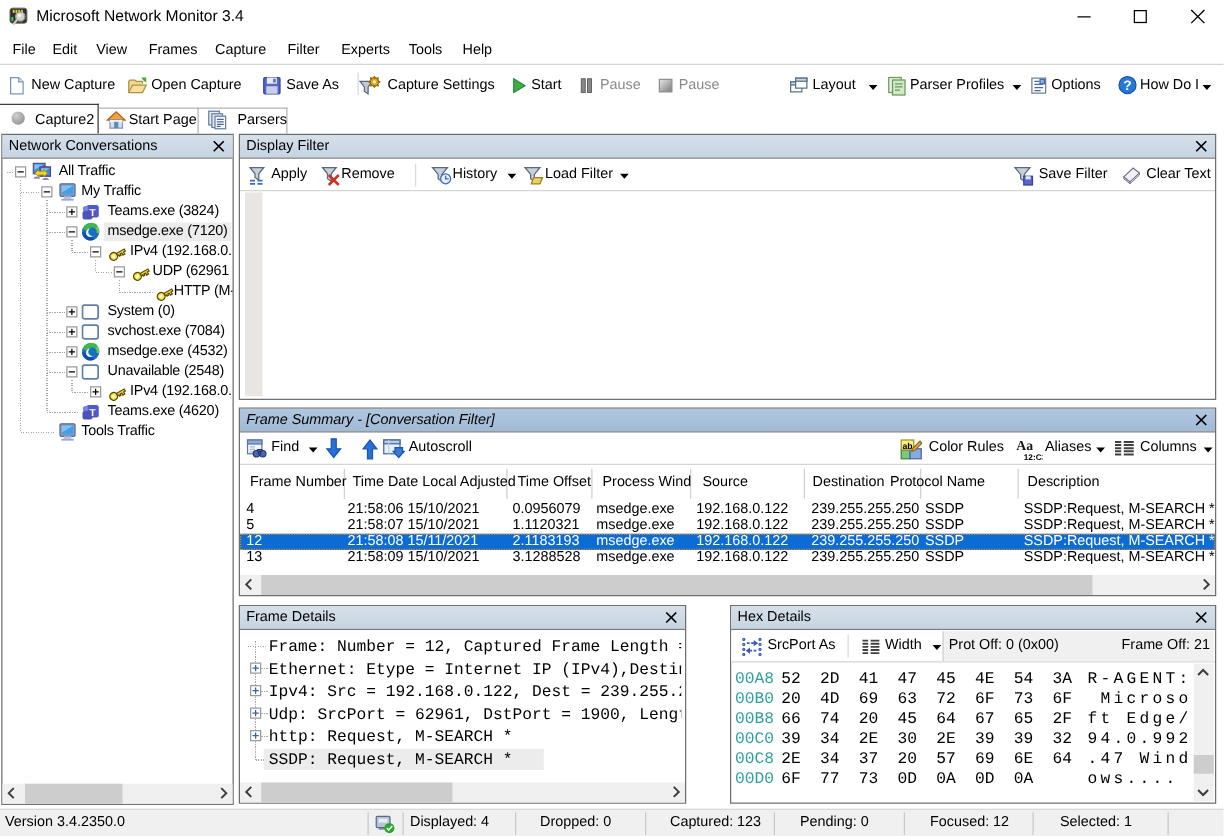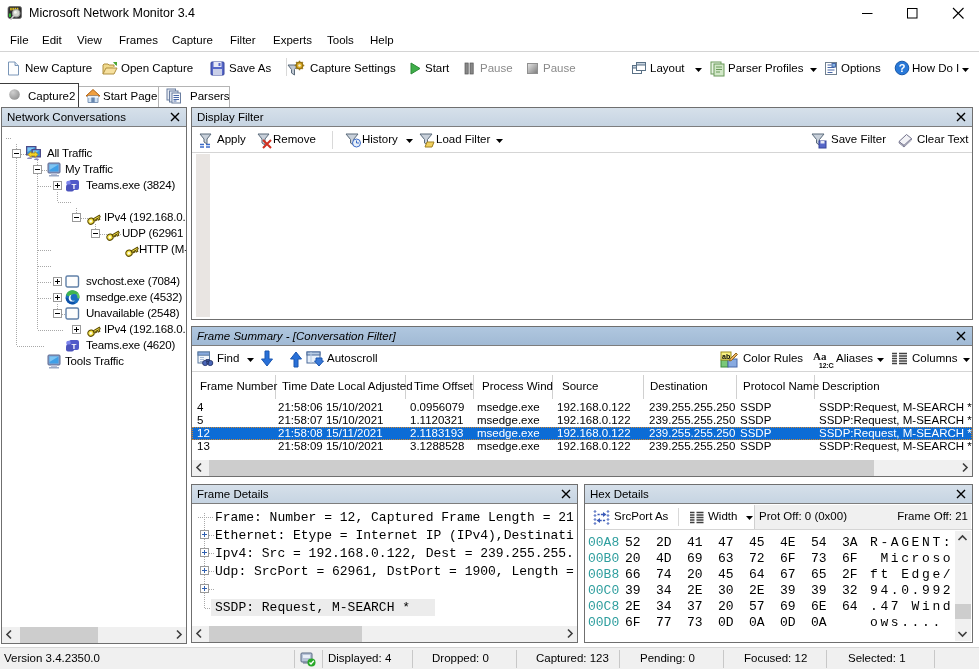--- a/index.html
+++ b/index.html
@@ -26,21 +26,21 @@
 .phead.focus { background:linear-gradient(#b0c7df,#a1bad5);font-style:italic; }
 .phead .ptitle { position:absolute; left:5px; top:3px; font-size:11.5px; color:#000; }
 .pclose { position:absolute; top:2px; width:14px; height:14px; font-size:14px; line-height:14px; text-align:center; color:#000; }
 .ptools { position:absolute; left:0; top:20px; right:0; height:25px; background:#fff; border-bottom:1px solid #d5d5d5; }
 .ptool { position:absolute; top:5px; font-size:11.5px; white-space:nowrap; }
 
 .sb { position:absolute; background:#f0f0f0; }
 .sbthumb { position:absolute; background:#cdcdcd; }
 .sbarrow { position:absolute; color:#505050; font-size:10px; line-height:15px; text-align:center; width:15px; height:15px; }
 
-.trow { position:absolute; left:0; height:16px; white-space:nowrap; font-size:11.5px;margin-top:16px; }
+.trow { position:absolute; left:0; height:16px; white-space:nowrap; font-size:11.5px; }
 .tlabel { position:absolute; top:1px; letter-spacing:-0.18px; }
 .expander { position:absolute; top:3px; width:9px; height:9px; border:1px solid #9a9a9a; background:#fff; }
 .expander:before { content:""; position:absolute; left:1px; top:3px; width:5px; height:1px; background:#000; }
 .expander.plus:after { content:""; position:absolute; left:3px; top:1px; width:1px; height:5px; background:#000; }
 .expander.blue:before { background:#3060b0; }
 .expander.blue:after { background:#3060b0; }
 .ticon { position:absolute; top:0; width:15px; height:15px; }
 
 .fs-colhead { position:absolute; font-size:11.5px; }
 .fs-cell { position:absolute; font-size:11.5px; white-space:nowrap; }
@@ -302,39 +302,54 @@
           </svg>
           <span class="tlabel" style="left:63px">My Traffic</span>
         </div>
       <div class="trow" style="top:34px;width:184px">
           <span class="expander plus" style="left:51px"></span>
           <svg class="ticon" style="left:63px" width="15" height="15">
             <use href="#i-teams"></use>
           </svg>
           <span class="tlabel" style="left:84px">Teams.exe (3824)</span>
         </div>
+      <div class="trow" style="top:50px;width:184px">
+          <span style="position:absolute;left:81px;top:0;width:102px;height:15px;background:#ececec"></span>
+          <span class="expander" style="left:51px"></span>
+          <svg class="ticon" style="left:63px" width="15" height="15">
+            <use href="#i-edge"></use>
+          </svg>
+          <span class="tlabel" style="left:84px">msedge.exe (7120)</span>
+        </div>
       <div class="trow" style="top:66px;width:184px">
           <span class="expander" style="left:70px"></span>
           <svg class="ticon" style="left:84px" width="15" height="15">
             <use href="#i-key"></use>
           </svg>
           <span class="tlabel" style="left:102px">IPv4 (192.168.0.122 - 239.255.255.250)</span>
         </div>
       <div class="trow" style="top:82px;width:184px">
           <span class="expander" style="left:89px"></span>
           <svg class="ticon" style="left:103px" width="15" height="15">
             <use href="#i-key"></use>
           </svg>
           <span class="tlabel" style="left:120px">UDP (62961 - 1900)</span>
         </div>
       <div class="trow" style="top:98px;width:184px">
           <svg class="ticon" style="left:122px" width="15" height="15">
             <use href="#i-key"></use>
           </svg>
           <span class="tlabel" style="left:137px">HTTP (M-SEARCH)</span>
+        </div>
+      <div class="trow" style="top:114px;width:184px">
+          <span class="expander plus" style="left:51px"></span>
+          <svg class="ticon" style="left:63px" width="15" height="15">
+            <use href="#i-window"></use>
+          </svg>
+          <span class="tlabel" style="left:84px">System (0)</span>
         </div>
       <div class="trow" style="top:130px;width:184px">
           <span class="expander plus" style="left:51px"></span>
           <svg class="ticon" style="left:63px" width="15" height="15">
             <use href="#i-window"></use>
           </svg>
           <span class="tlabel" style="left:84px">svchost.exe (7084)</span>
         </div>
       <div class="trow" style="top:146px;width:184px">
           <span class="expander plus" style="left:51px"></span>
@@ -501,21 +516,21 @@
       <div class="colsep" style="left:360px;top:2px;height:24px"></div>
       <div class="colsep" style="left:451px;top:2px;height:24px"></div>
       <div class="colsep" style="left:544px;top:2px;height:24px"></div>
       <div class="colsep" style="left:622px;top:2px;height:24px"></div>
       <span class="fs-colhead" style="left:8px;top:7px">Frame Number</span>
       <span class="fs-colhead" style="left:90px;top:7px">Time Date Local Adjusted</span>
       <span class="fs-colhead" style="left:222px;top:7px">Time Offset</span>
       <span class="fs-colhead" style="left:290px;top:7px">Process Wind</span>
       <span class="fs-colhead" style="left:370px;top:7px">Source</span>
       <span class="fs-colhead" style="left:458px;top:7px">Destination</span>
-      <span class="fs-colhead" style="left:551px;top:7px">Protocol Name</span>
+      <span class="fs-colhead" style="left:520px;top:7px">Protocol Name</span>
       <span class="fs-colhead" style="left:630px;top:7px">Description</span>
       <div class="fsrow" style="position:absolute;left:0;top:28px;width:780px;height:13px">
         <span class="fs-cell" style="left:5px">4</span>
           <span class="fs-cell" style="left:86px">21:58:06 15/10/2021</span>
           <span class="fs-cell" style="left:218px">0.0956079</span>
           <span class="fs-cell" style="left:285px">msedge.exe</span>
           <span class="fs-cell" style="left:365px">192.168.0.122</span>
           <span class="fs-cell" style="left:457px">239.255.255.250</span>
           <span class="fs-cell" style="left:548px">SSDP</span>
           <span class="fs-cell" style="left:627px">SSDP:Request, M-SEARCH *</span>
@@ -555,21 +570,21 @@
       <div class="sbarrow" style="left:0;top:0"><svg width="15" height="15" viewBox="0 0 15 15">
             <path d="M9 3.5 L5 7.5 L9 11.5" fill="none" stroke="#3c3c3c" stroke-width="1.6"></path>
           </svg></div>
       <div class="sbarrow" style="right:0;top:0"><svg width="15" height="15" viewBox="0 0 15 15">
             <path d="M6 3.5 L10 7.5 L6 11.5" fill="none" stroke="#3c3c3c" stroke-width="1.6"></path>
           </svg></div>
       <div class="sbthumb" style="left:17px;top:0;width:665px;height:16px"></div>
     </div>
   </div>
 
-  <div class="panel" id="framedet" style="left:191px;top:484px;width:387px;height:159px">
+  <div class="panel" id="framedet" style="left:191px;top:484px;width:358px;height:159px">
     <div class="phead">
         <span class="ptitle">Frame Details</span>
       <svg class="pclose" style="right:4px" width="14" height="14">
           <path d="M3 3 L11 11 M11 3 L3 11" stroke="#000" stroke-width="1.4" fill="none"></path>
         </svg>
     </div>
     <div id="fd-body" style="position:absolute;left:0;top:20px;right:3px;bottom:17px;overflow:hidden">
       <svg style="position:absolute;left:0;top:0" width="385" height="120">
         <g stroke="#a8a8a8" stroke-dasharray="1 1" fill="none" shape-rendering="crispEdges">
           <path d="M6 12 H21"></path>
@@ -582,20 +597,21 @@
         </g>
       </svg>
       <span class="mono" style="position:absolute;left:23px;top:5px;white-space:pre">Frame: Number = 12, Captured Frame Length = 218, MediaType = ETHERNET</span>
       <span class="expander plus blue" style="left:8px;top:25px"></span>
         <span class="expander plus blue" style="left:8px;top:43px"></span>
         <span class="expander plus blue" style="left:8px;top:61px"></span>
         <span class="expander plus blue" style="left:8px;top:79px"></span>
       <span class="mono" style="position:absolute;left:23px;top:23px;white-space:pre">Ethernet: Etype = Internet IP (IPv4),DestinationAddress:[01-00-5E-7F-FF-FA]</span>
       <span class="mono" style="position:absolute;left:23px;top:41px;white-space:pre">Ipv4: Src = 192.168.0.122, Dest = 239.255.255.250, Next Protocol = UDP</span>
       <span class="mono" style="position:absolute;left:23px;top:59px;white-space:pre">Udp: SrcPort = 62961, DstPort = 1900, Length = 184</span>
+      <span class="mono" style="position:absolute;left:23px;top:77px;white-space:pre">http: Request, M-SEARCH *</span>
       <span style="position:absolute;left:19px;top:94px;width:224px;height:17px;background:#ececec"></span>
       <span class="mono" style="position:absolute;left:23px;top:95px;white-space:pre">SSDP: Request, M-SEARCH *</span>
     </div>
     <div class="sb" style="left:0;right:0;bottom:0;height:16px">
       <div class="sbarrow" style="left:0;top:0"><svg width="15" height="15" viewBox="0 0 15 15">
             <path d="M9 3.5 L5 7.5 L9 11.5" fill="none" stroke="#3c3c3c" stroke-width="1.6"></path>
           </svg></div>
       <div class="sbarrow" style="right:0;top:0"><svg width="15" height="15" viewBox="0 0 15 15">
             <path d="M6 3.5 L10 7.5 L6 11.5" fill="none" stroke="#3c3c3c" stroke-width="1.6"></path>
           </svg></div>

